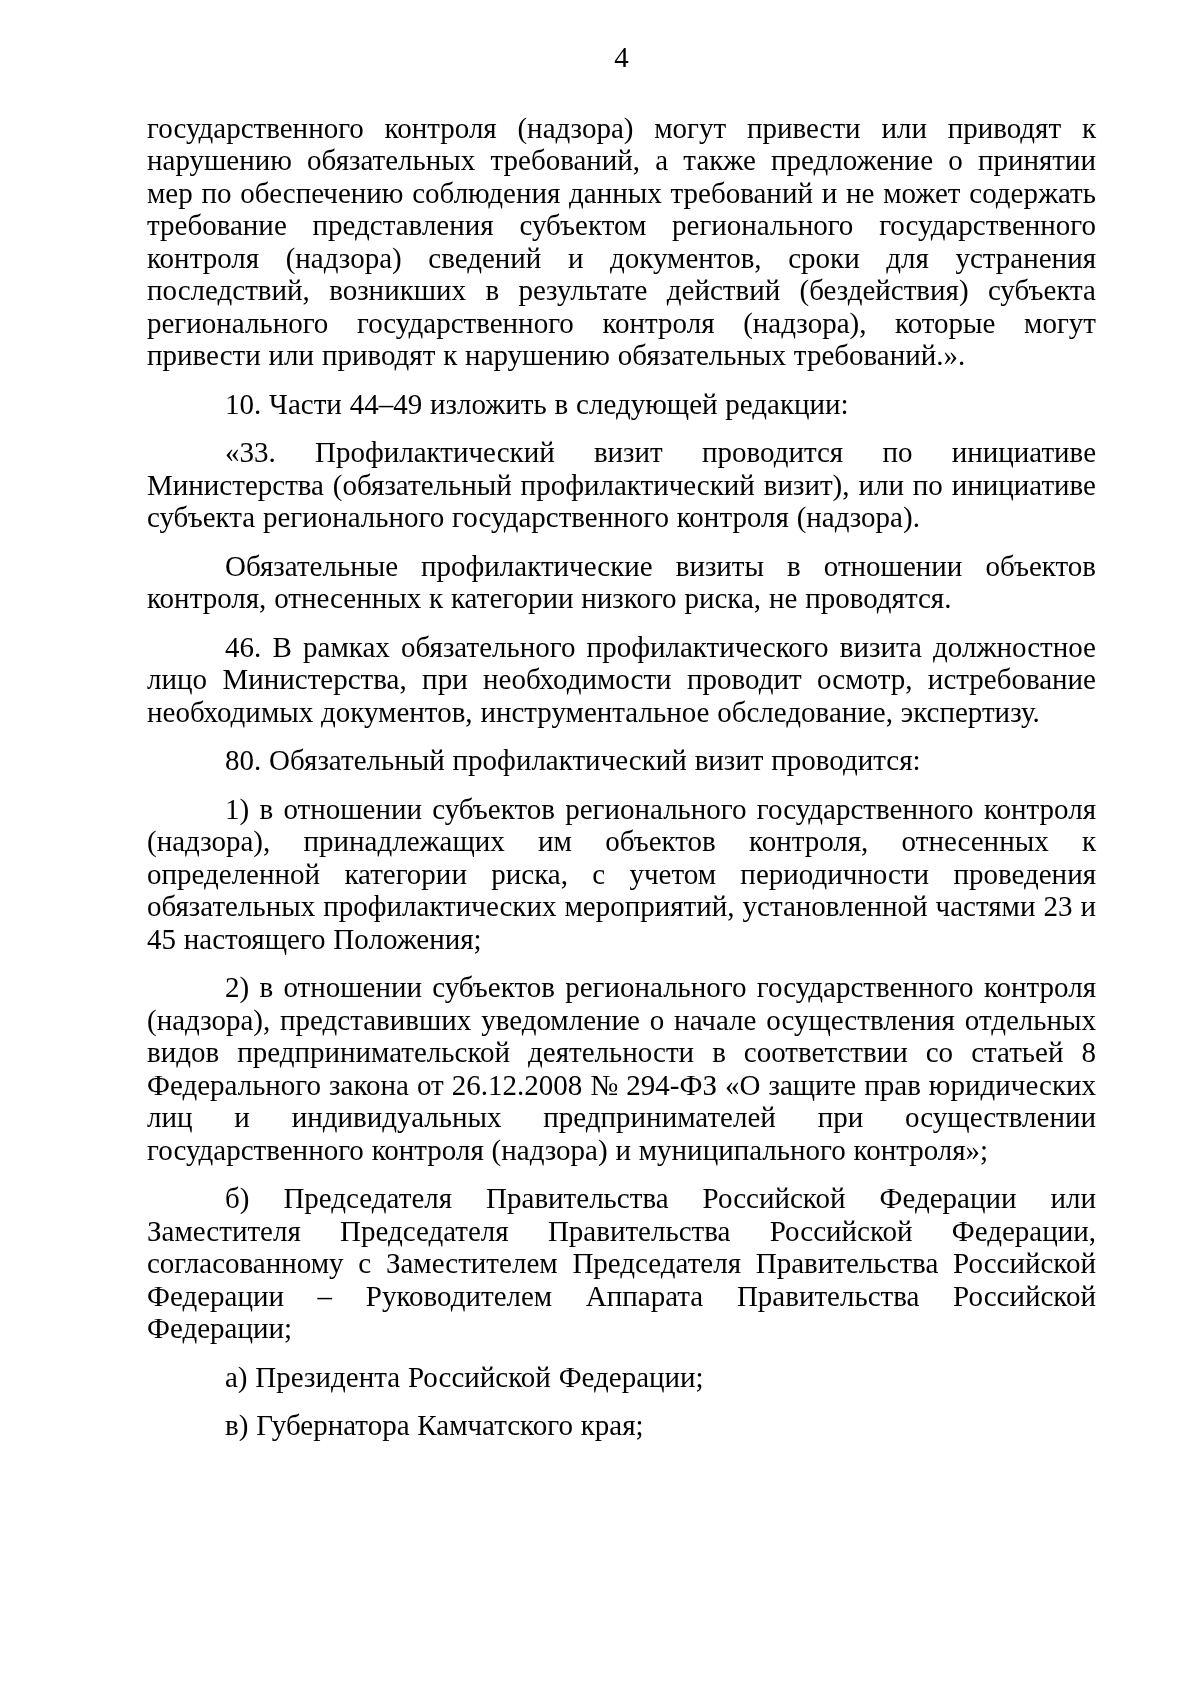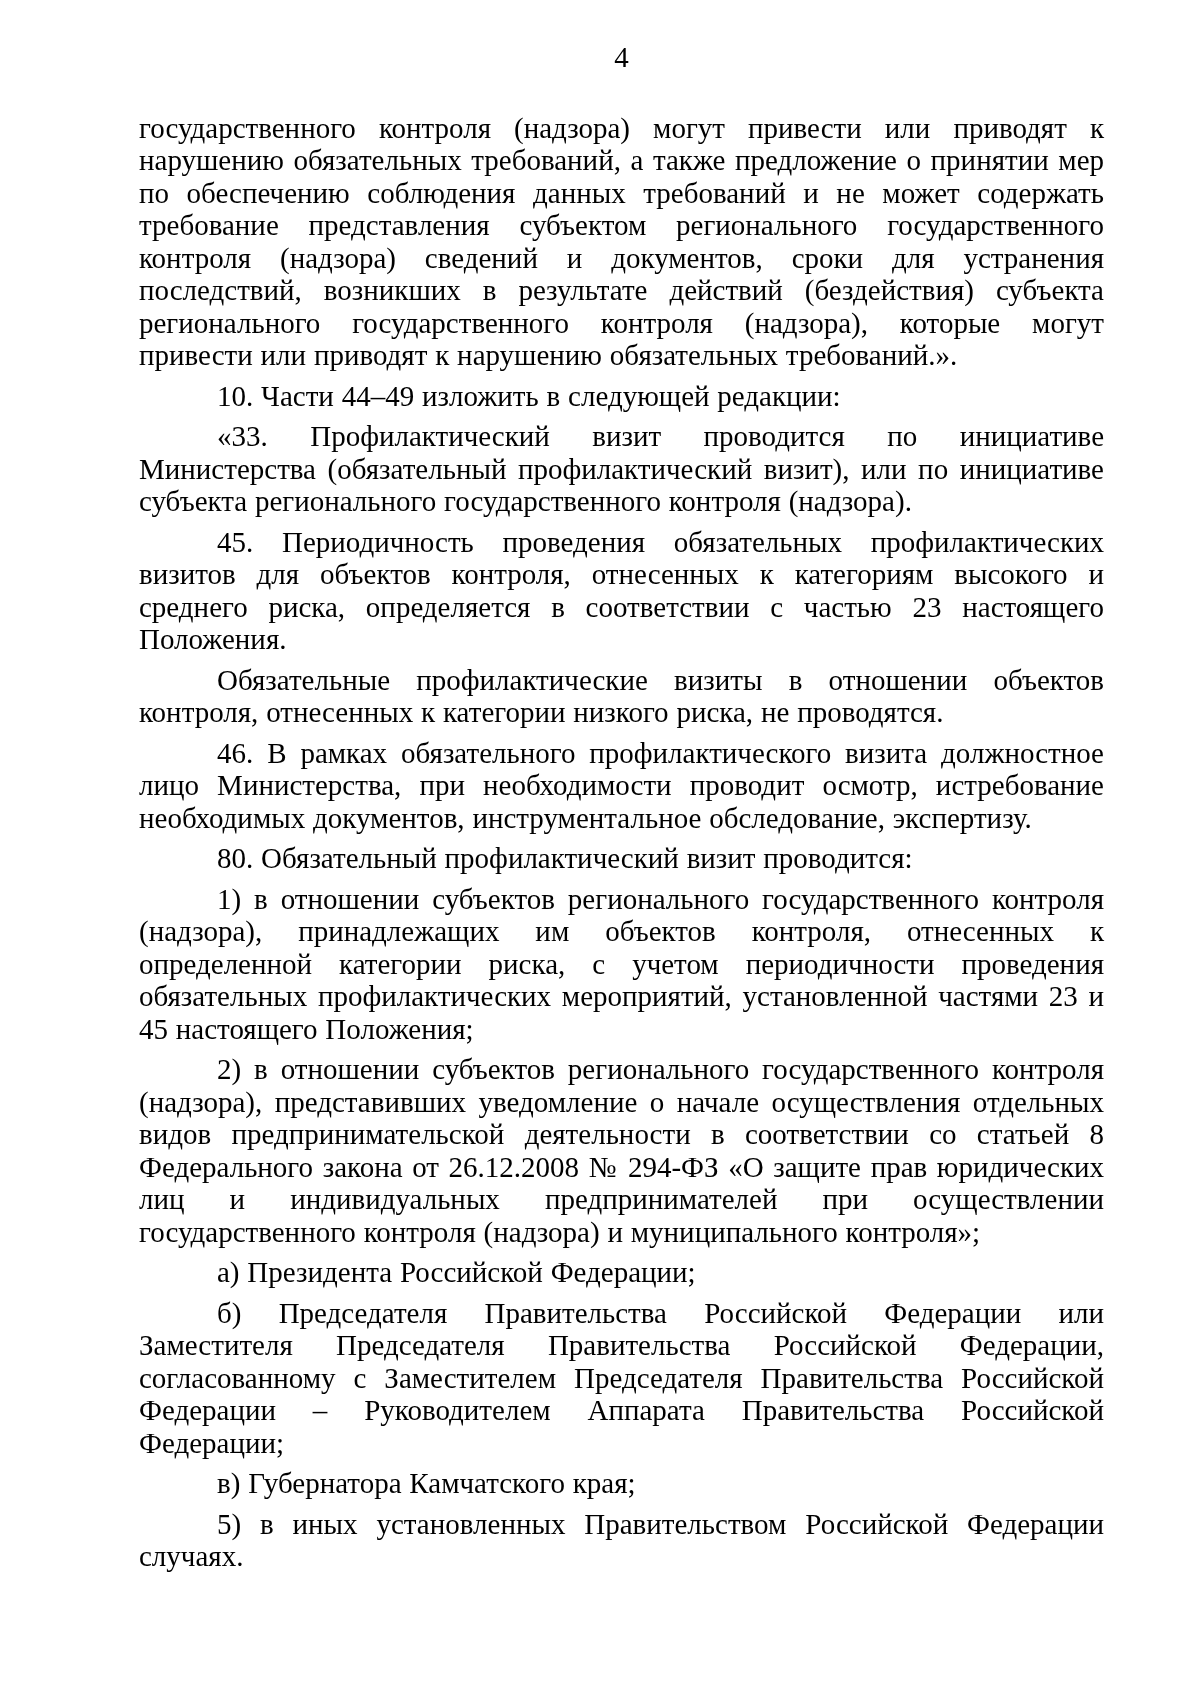--- a/index.html
+++ b/index.html
@@ -31,39 +31,37 @@
   .doc-body {
     margin-top: 38px;
     font-size: 29px;
     line-height: 32.5px;
     text-align: justify;
     text-align-last: left;
     word-spacing: 0.02em;
   }
   .doc-body p {
     text-indent: 78px;
-    margin: 8px;
+    margin: 16px;
   }
   .doc-body p.continuation {
     text-indent: 0;
   }
 </style>
 </head>
 <body>
 
 <div class="page">
   <div class="page-number">4</div>
   <div class="doc-body">
     <p class="continuation">государственного контроля (надзора) могут привести или приводят к нарушению обязательных требований, а также предложение о принятии мер по обеспечению соблюдения данных требований и не может содержать требование представления субъектом регионального государственного контроля (надзора) сведений и документов, сроки для устранения последствий, возникших в результате действий (бездействия) субъекта регионального государственного контроля (надзора), которые могут привести или приводят к нарушению обязательных требований.».</p>
     <p>10. Части 44–49 изложить в следующей редакции:</p>
     <p>«33. Профилактический визит проводится по инициативе Министерства (обязательный профилактический визит), или по инициативе субъекта регионального государственного контроля (надзора).</p>
-    <p>45. Периодичность проведения обязательных профилактических визитов для объектов контроля, отнесенных к категориям высокого и среднего риска, определяется в соответствии с частью 23 настоящего Положения.</p>
     <p>Обязательные профилактические визиты в отношении объектов контроля, отнесенных к категории низкого риска, не проводятся.</p>
     <p>46. В рамках обязательного профилактического визита должностное лицо Министерства, при необходимости проводит осмотр, истребование необходимых документов, инструментальное обследование, экспертизу.</p>
     <p>80. Обязательный профилактический визит проводится:</p>
     <p>1) в отношении субъектов регионального государственного контроля (надзора), принадлежащих им объектов контроля, отнесенных к определенной категории риска, с учетом периодичности проведения обязательных профилактических мероприятий, установленной частями 23 и 45 настоящего Положения;</p>
     <p>2) в отношении субъектов регионального государственного контроля (надзора), представивших уведомление о начале осуществления отдельных видов предпринимательской деятельности в соответствии со статьей 8 Федерального закона от 26.12.2008 № 294-ФЗ «О защите прав юридических лиц и индивидуальных предпринимателей при осуществлении государственного контроля (надзора) и муниципального контроля»;</p>
+    <p>б) Председателя Правительства Российской Федерации или Заместителя Председателя Правительства Российской Федерации, согласованному с Заместителем Председателя Правительства Российской Федерации – Руководителем Аппарата Правительства Российской Федерации;</p>
     <p>а) Президента Российской Федерации;</p>
-    <p>б) Председателя Правительства Российской Федерации или Заместителя Председателя Правительства Российской Федерации, согласованному с Заместителем Председателя Правительства Российской Федерации – Руководителем Аппарата Правительства Российской Федерации;</p>
     <p>в) Губернатора Камчатского края;</p>
-    <p>5) в иных установленных Правительством Российской Федерации случаях.</p>
   </div>
 </div>
 
 </body></html>

